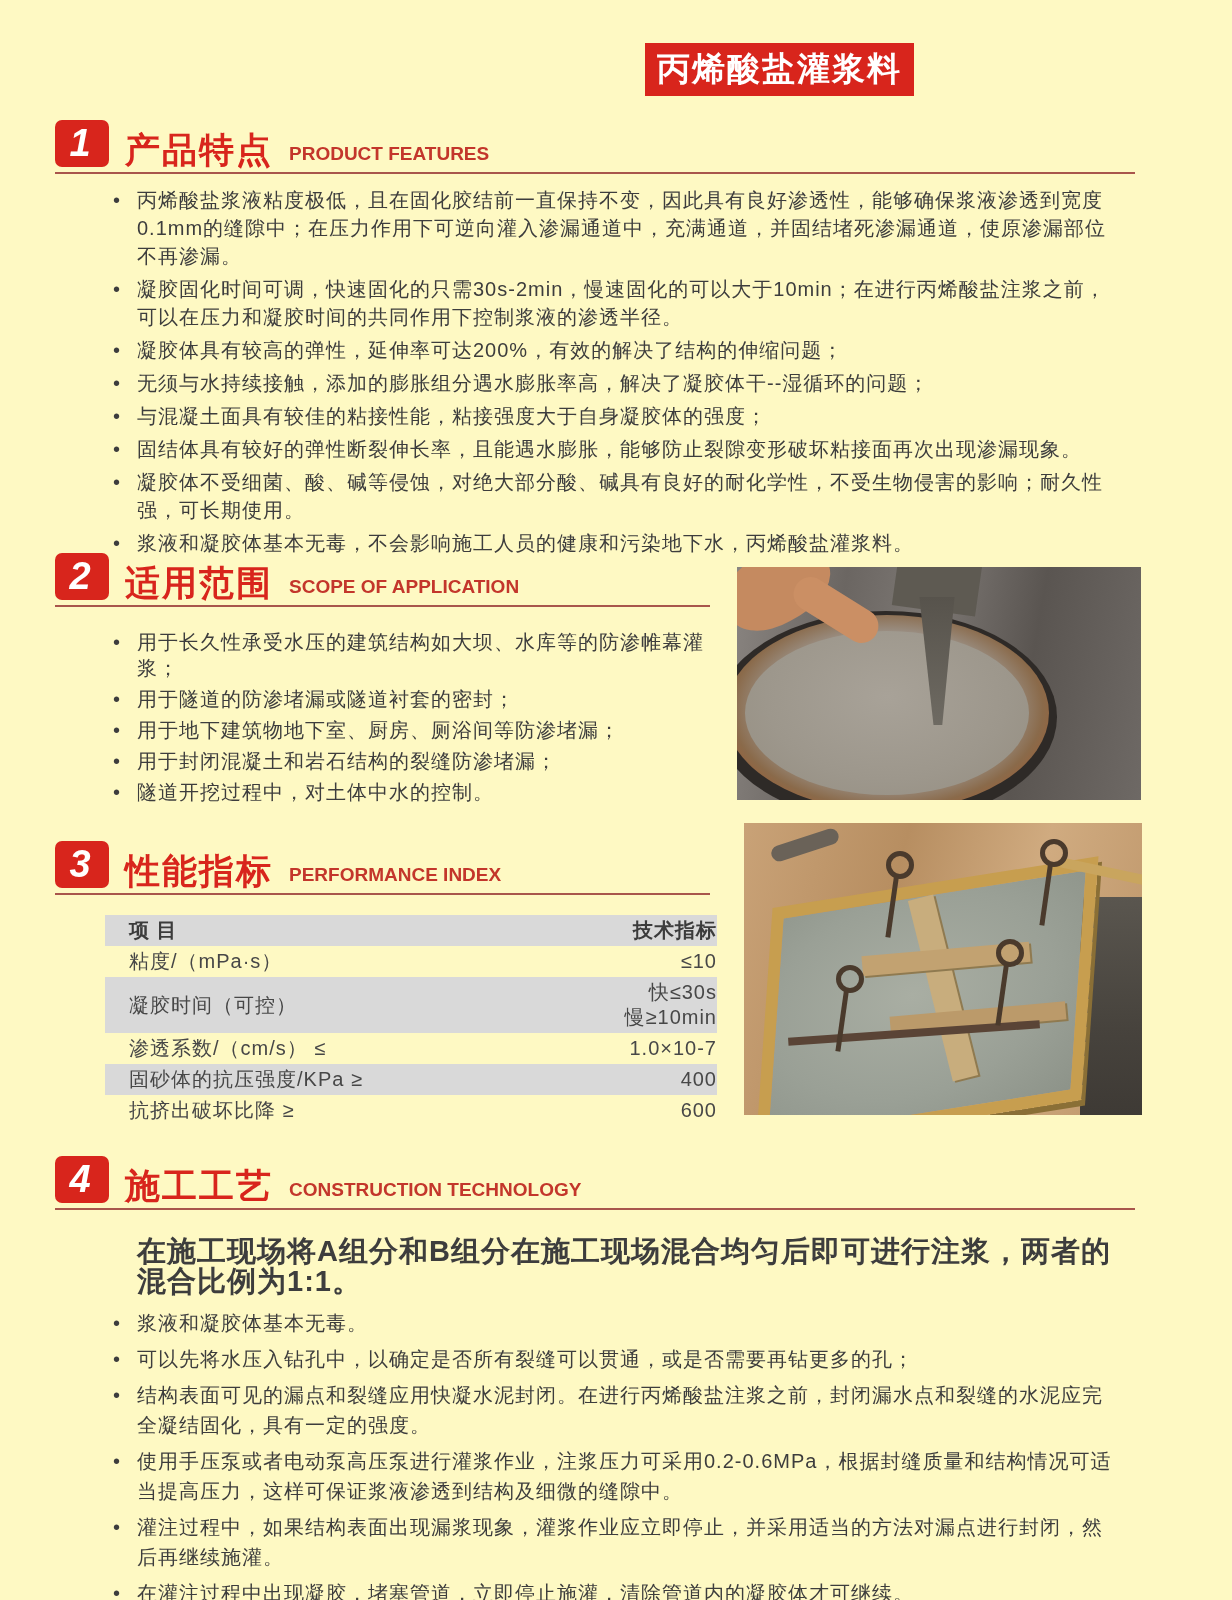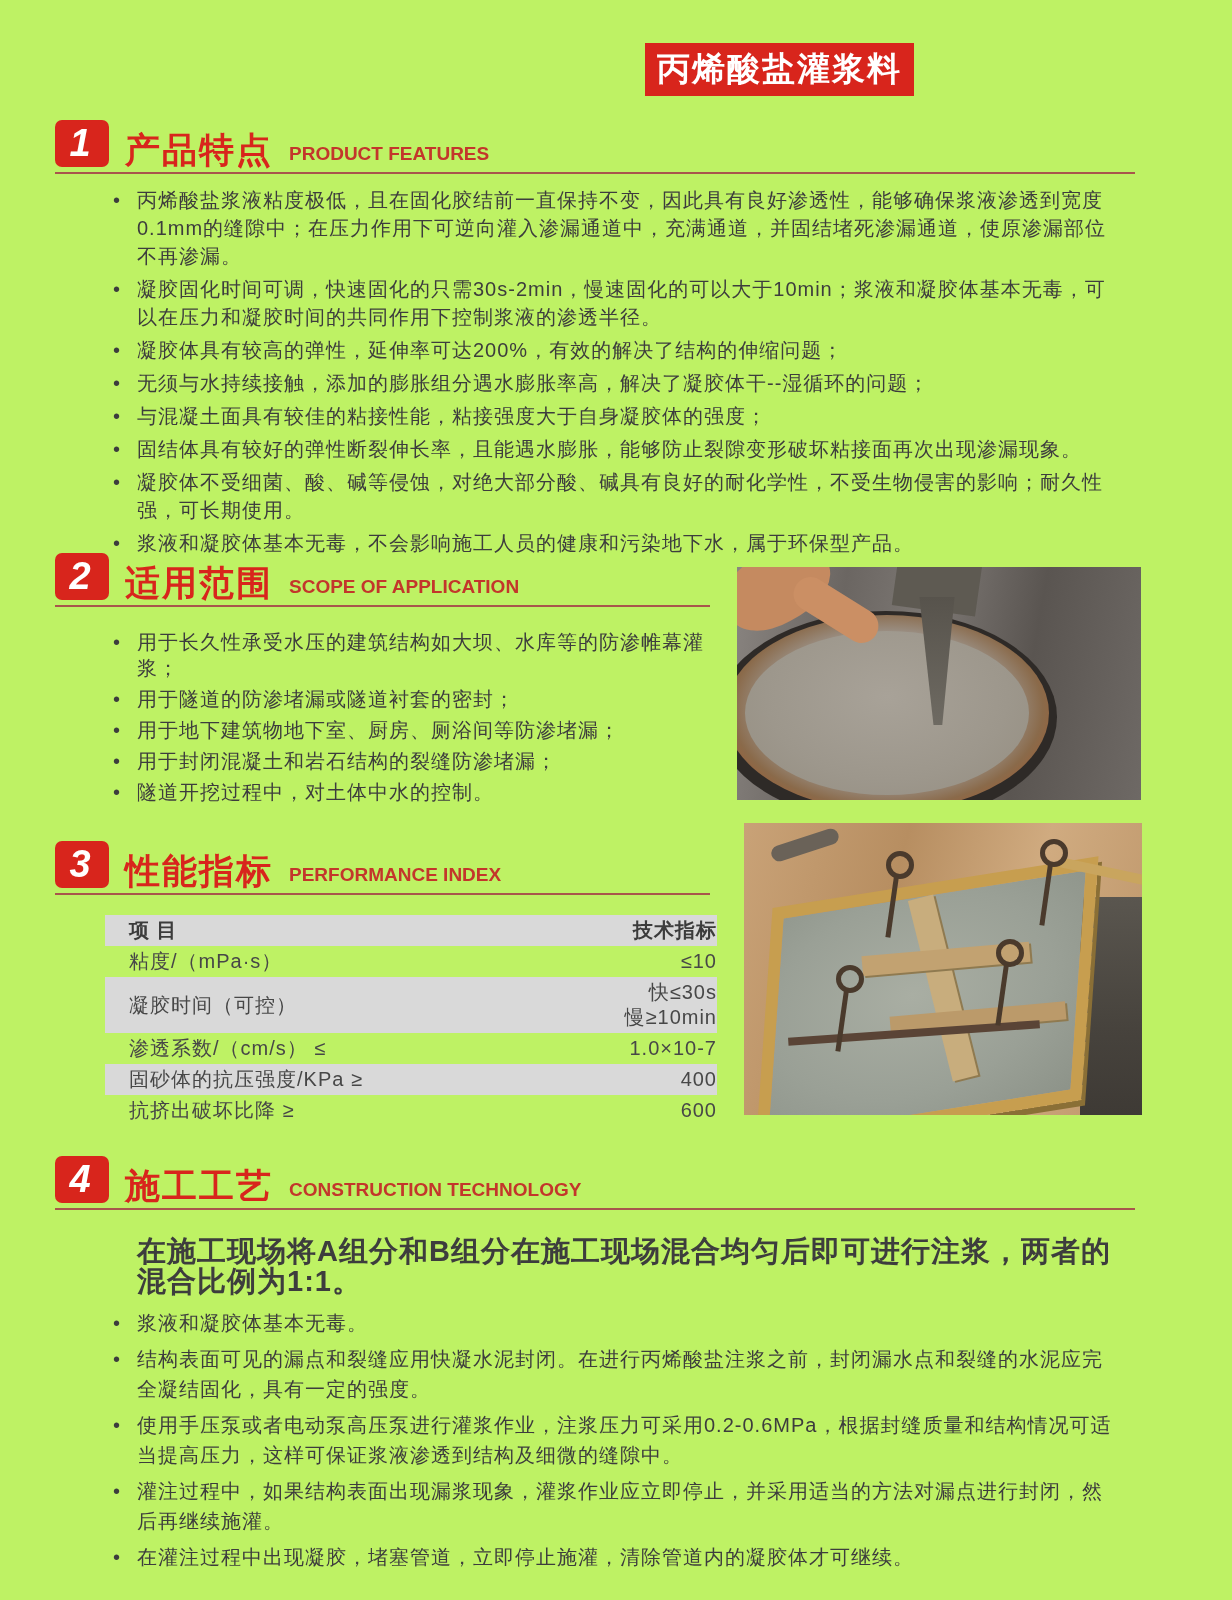--- a/index.html
+++ b/index.html
@@ -1,17 +1,17 @@
 <!DOCTYPE html>
 <html><head>
 <meta charset="utf-8">
 <style>
   html,body{margin:0;padding:0;background:#ffffff;}
   body{font-family:"Liberation Sans","DejaVu Sans",sans-serif;}
-  .page{position:relative;width:1232px;height:1600px;background:#bef264;overflow:hidden;}
+  .page{position:relative;width:1232px;height:1600px;background:#fef9c3;overflow:hidden;}
 
   
   .banner{position:absolute;left:645px;top:43px;background:#d8251c;color:#ffffff;
           font-size:33px;font-weight:bold;padding:4px 12px;letter-spacing:2px;}
 
   
   .sec{position:absolute;left:55px;width:1080px;}
   .sec1{top:120px;} .sec2{top:553px;} .sec3{top:841px;} .sec4{top:1156px;}
   .sec-header{display:flex;align-items:flex-end;gap:16px;border-bottom:2px solid #a8564c;padding-bottom:5px;}
   .sec-header.narrow{width:655px;}
@@ -79,27 +79,27 @@
   <div class="banner">丙烯酸盐灌浆料</div>
 
   <div class="sec sec1">
     <div class="sec-header">
       <div class="num-box">1</div>
       <div class="sec-title">产品特点</div>
       <div class="sec-sub">PRODUCT FEATURES</div>
     </div>
     <ul class="blist">
       <li>丙烯酸盐浆液粘度极低，且在固化胶结前一直保持不变，因此具有良好渗透性，能够确保浆液渗透到宽度0.1mm的缝隙中；在压力作用下可逆向灌入渗漏通道中，充满通道，并固结堵死渗漏通道，使原渗漏部位不再渗漏。</li>
-      <li>凝胶固化时间可调，快速固化的只需30s-2min，慢速固化的可以大于10min；浆液和凝胶体基本无毒，可以在压力和凝胶时间的共同作用下控制浆液的渗透半径。</li>
+      <li>凝胶固化时间可调，快速固化的只需30s-2min，慢速固化的可以大于10min；在进行丙烯酸盐注浆之前，可以在压力和凝胶时间的共同作用下控制浆液的渗透半径。</li>
       <li>凝胶体具有较高的弹性，延伸率可达200%，有效的解决了结构的伸缩问题；</li>
       <li>无须与水持续接触，添加的膨胀组分遇水膨胀率高，解决了凝胶体干--湿循环的问题；</li>
       <li>与混凝土面具有较佳的粘接性能，粘接强度大于自身凝胶体的强度；</li>
       <li>固结体具有较好的弹性断裂伸长率，且能遇水膨胀，能够防止裂隙变形破坏粘接面再次出现渗漏现象。</li>
       <li>凝胶体不受细菌、酸、碱等侵蚀，对绝大部分酸、碱具有良好的耐化学性，不受生物侵害的影响；耐久性强，可长期使用。</li>
-      <li>浆液和凝胶体基本无毒，不会影响施工人员的健康和污染地下水，属于环保型产品。</li>
+      <li>浆液和凝胶体基本无毒，不会影响施工人员的健康和污染地下水，丙烯酸盐灌浆料。</li>
     </ul>
   </div>
 
   <div class="sec sec2">
     <div class="sec-header narrow">
       <div class="num-box">2</div>
       <div class="sec-title">适用范围</div>
       <div class="sec-sub">SCOPE OF APPLICATION</div>
     </div>
     <ul class="blist">
@@ -154,20 +154,21 @@
 
   <div class="sec sec4">
     <div class="sec-header">
       <div class="num-box">4</div>
       <div class="sec-title">施工工艺</div>
       <div class="sec-sub">CONSTRUCTION TECHNOLOGY</div>
     </div>
     <div class="intro">在施工现场将A组分和B组分在施工现场混合均匀后即可进行注浆，两者的混合比例为1:1。</div>
     <ul class="blist">
       <li>浆液和凝胶体基本无毒。</li>
+      <li>可以先将水压入钻孔中，以确定是否所有裂缝可以贯通，或是否需要再钻更多的孔；</li>
       <li>结构表面可见的漏点和裂缝应用快凝水泥封闭。在进行丙烯酸盐注浆之前，封闭漏水点和裂缝的水泥应完全凝结固化，具有一定的强度。</li>
       <li>使用手压泵或者电动泵高压泵进行灌浆作业，注浆压力可采用0.2-0.6MPa，根据封缝质量和结构情况可适当提高压力，这样可保证浆液渗透到结构及细微的缝隙中。</li>
       <li>灌注过程中，如果结构表面出现漏浆现象，灌浆作业应立即停止，并采用适当的方法对漏点进行封闭，然后再继续施灌。</li>
       <li>在灌注过程中出现凝胶，堵塞管道，立即停止施灌，清除管道内的凝胶体才可继续。</li>
     </ul>
   </div>
 
   <div class="photo photo1">
     <div class="p1-floor"></div>
     <div class="p1-pan"></div>

